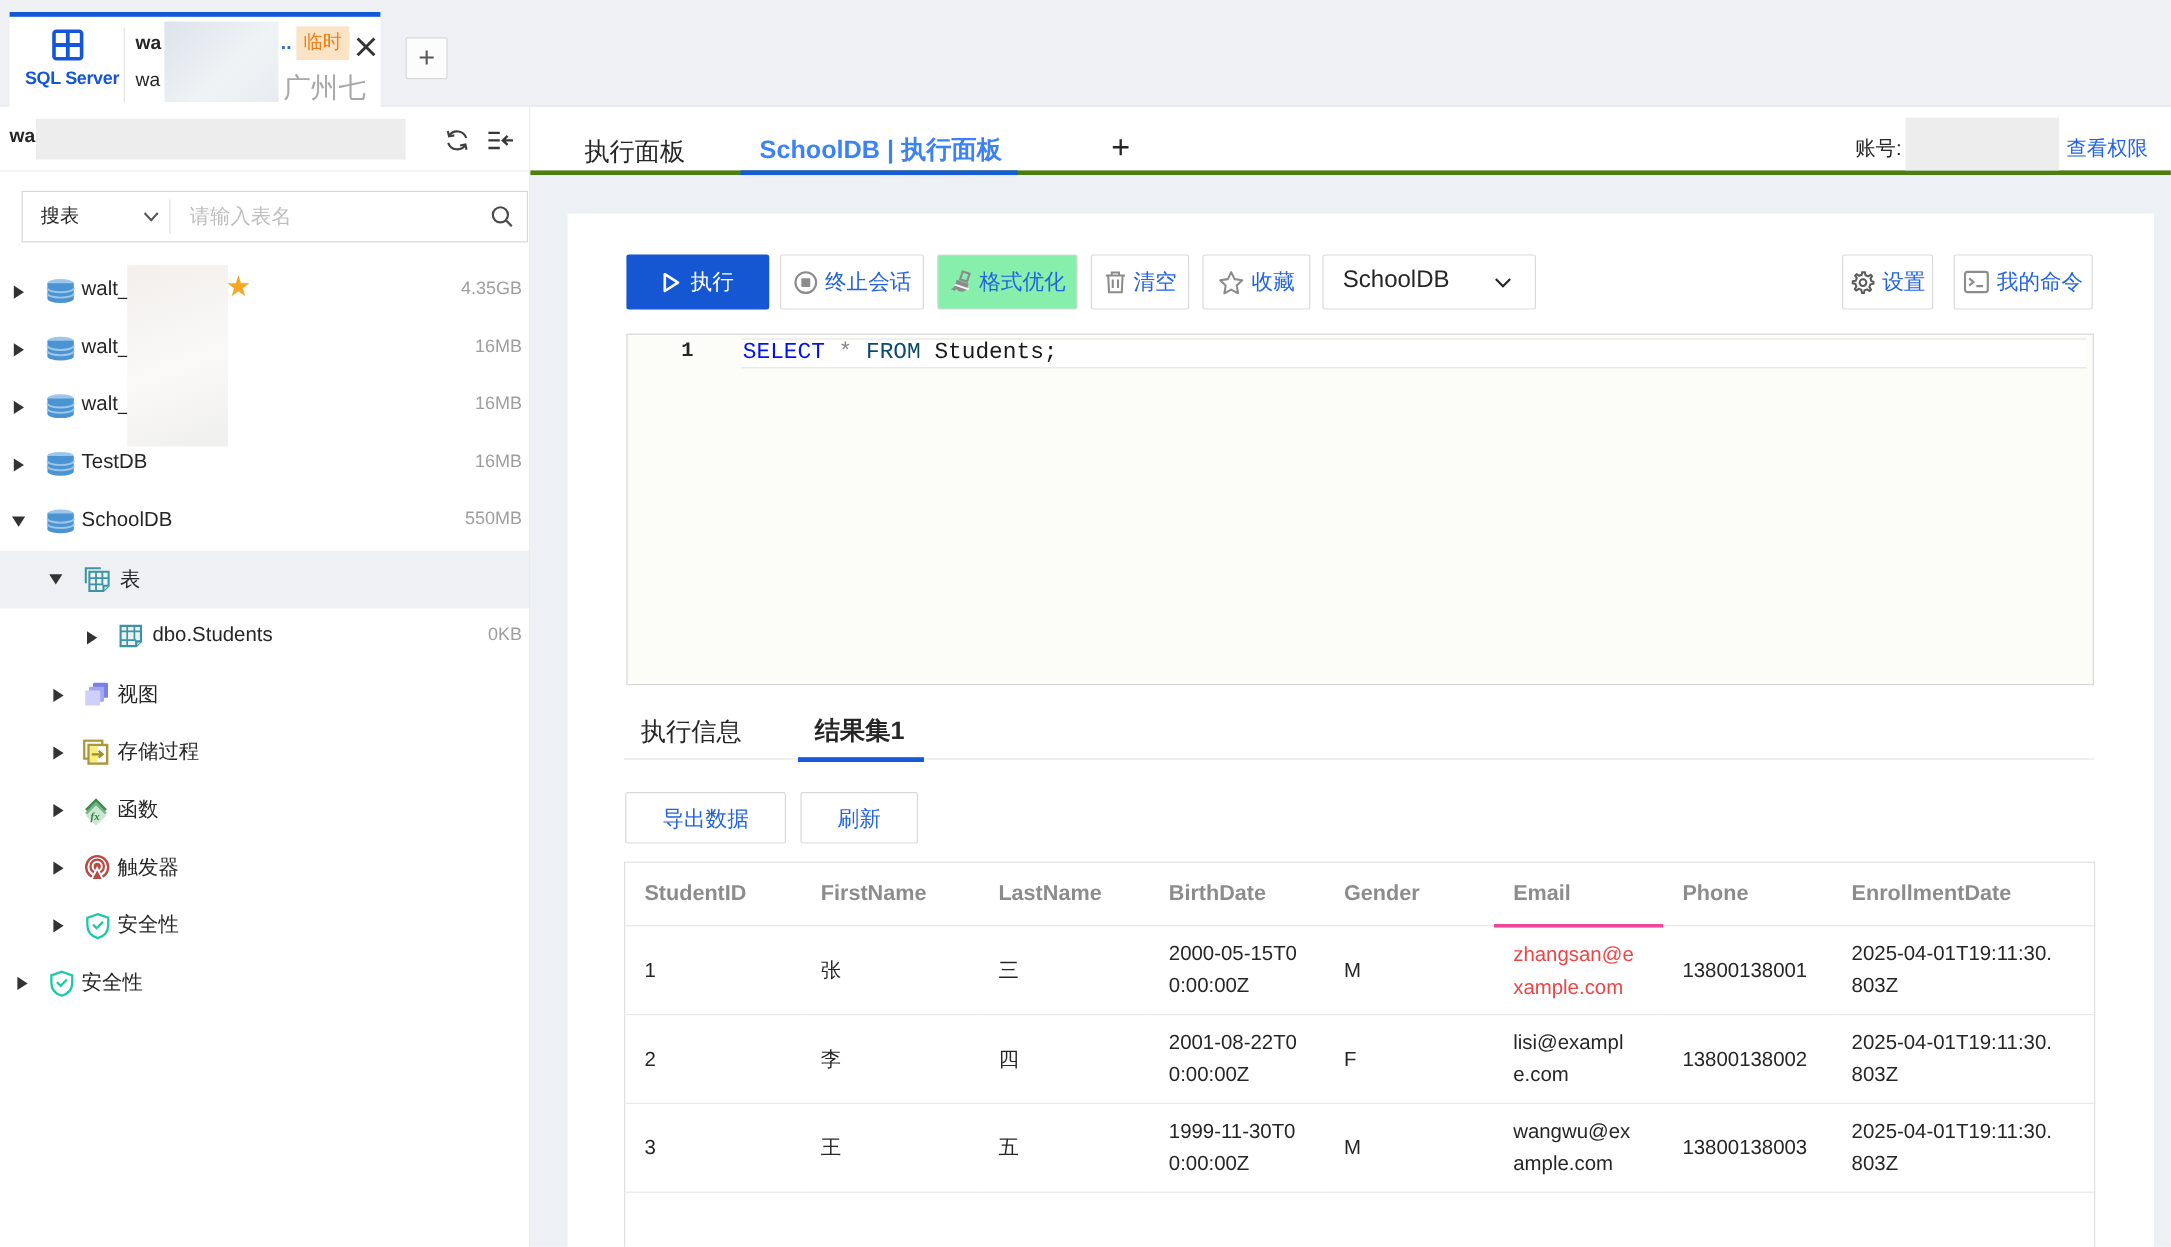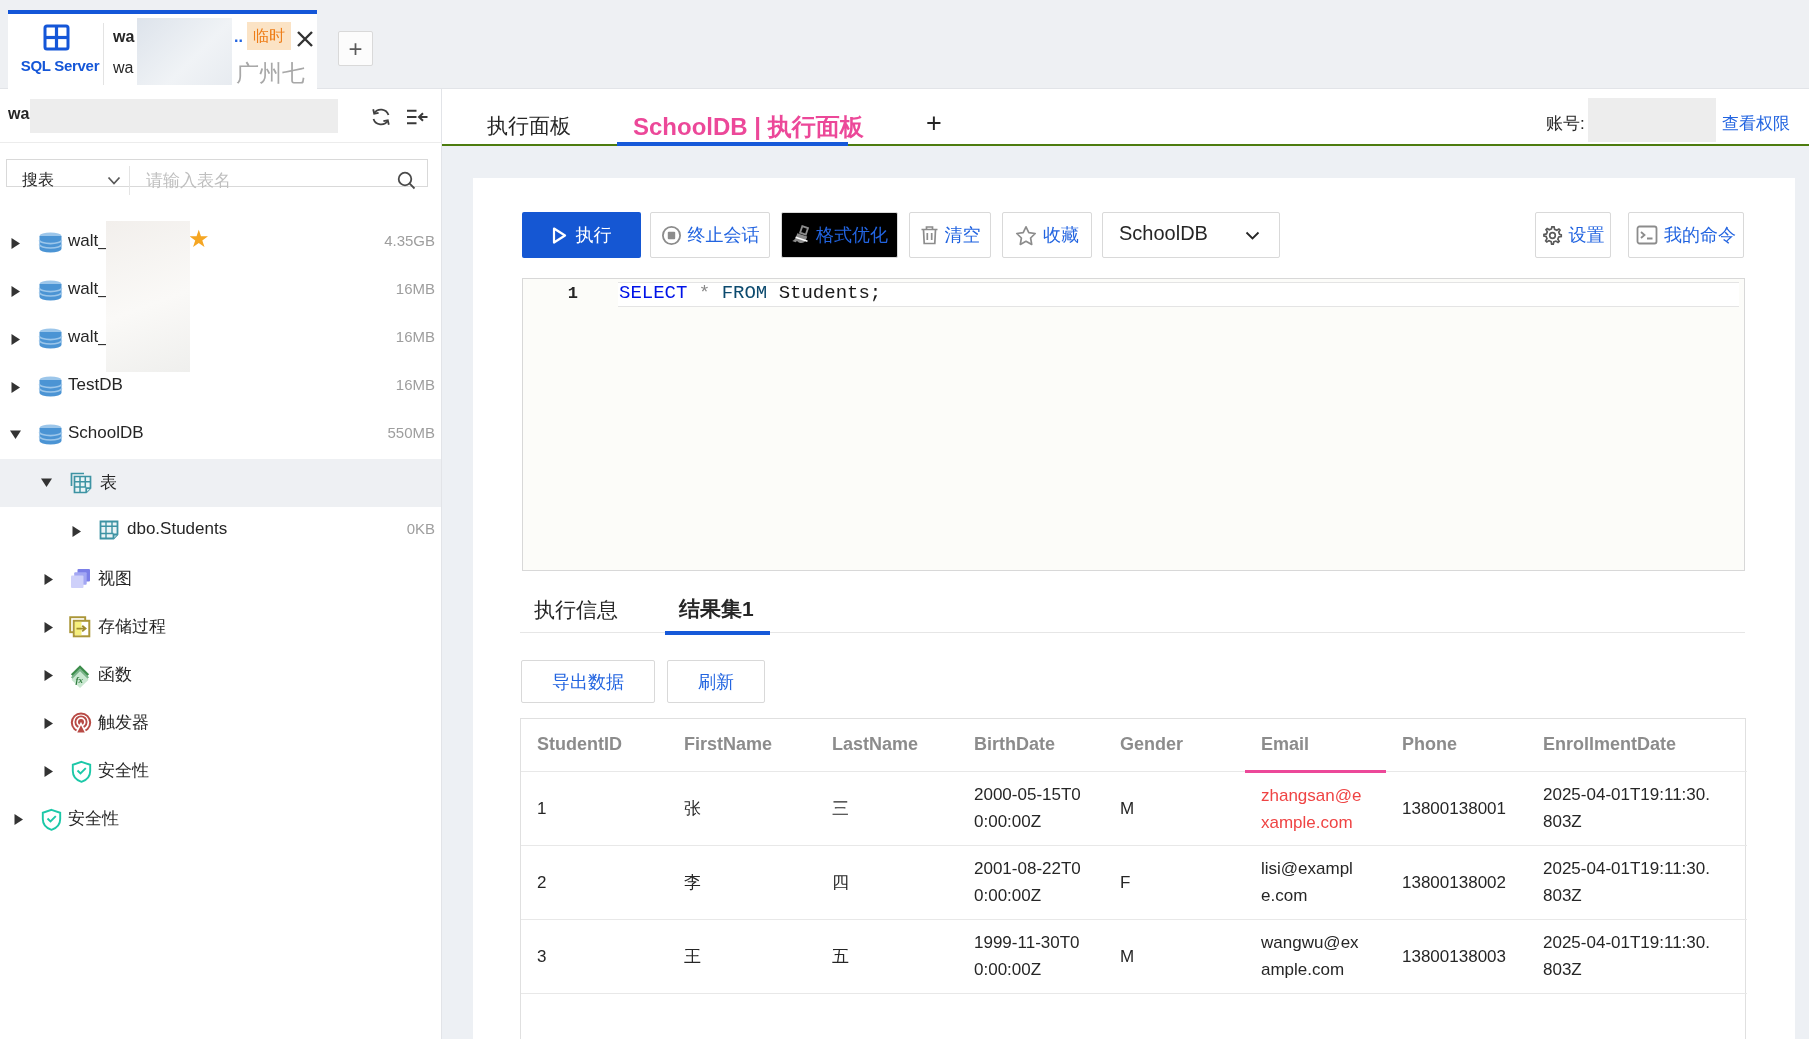--- a/index.html
+++ b/index.html
@@ -52,21 +52,21 @@
     <path d="M3.2 3.2 L4.2 7.6 L8.6 6.8" fill="none"></path>
     <path d="M18.8 18.8 L17.8 14.4 L13.4 15.2" fill="none"></path>
   </svg>
 
   <svg class="abs" style="left:406px;top:17px;" width="22" height="22" viewBox="0 0 22 22" stroke="#383838" stroke-width="2" fill="none">
     <path d="M1 4.7 H10.5 M1 11 H10.5 M1 17.3 H10.5"></path>
     <path d="M13.5 11 H21.5 M17 7.2 L13 11 L17 14.8"></path>
   </svg>
 </div>
 
-<div class="abs bd" style="left:6px;top:159px;width:422px;height:28px;background:#fff;">
+<div class="abs bd" style="left:18px;top:159px;width:422px;height:43px;background:#fff;">
   <div class="abs" style="left:15px;top:10px;font-size:16px;color:#262626;">搜表</div>
   <svg class="abs" style="left:100px;top:16px;" width="14" height="10" viewBox="0 0 14 10" fill="none" stroke="#595959" stroke-width="1.8">
       <path d="M1.5 1.5 L7 7.5 L12.5 1.5"></path>
     </svg>
   <div class="abs" style="left:122px;top:6px;width:1px;height:29px;background:#e4e4e4;"></div>
   <div class="abs" style="left:139px;top:9px;font-size:17px;color:#bfbfbf;">请输入表名</div>
   <svg class="abs" style="left:389px;top:10px;" width="21" height="21" viewBox="0 0 21 21" fill="none" stroke="#4a4a4a" stroke-width="1.8">
     <circle cx="9" cy="9" r="6.3"></circle>
       <path d="M13.7 13.7 L18.5 18.5"></path>
   </svg>
@@ -278,23 +278,23 @@
         <svg width="21" height="23" viewBox="0 0 21 23">
           <path d="M10.5 1.8 L19.2 4.8 V11 C19.2 16.5 15.6 20.2 10.5 21.8 C5.4 20.2 1.8 16.5 1.8 11 V4.8 Z" fill="none" stroke="#1cc8a8" stroke-width="1.9"></path>
           <path d="M6.5 10.5 L9.5 13.5 L14.8 8.2" fill="none" stroke="#1cc8a8" stroke-width="1.9"></path>
         </svg>
       </div>
       <div class="abs" style="left:68px;top:12px;font-size:17px;color:#262626;">安全性</div>
     </div>
     <div class="abs" style="left:106px;top:221px;width:84px;height:151px;background:linear-gradient(160deg,#f2efec,#faf9f7 55%,#efefed);"></div>
   </div>
 
-<div class="abs" style="left:442px;top:89px;width:1367px;height:57px;background:#fff;border-bottom:2px solid #4d7c0f;box-sizing:border-box;">
+<div class="abs" style="left:442px;top:89px;width:1367px;height:57px;background:#fff;border-bottom:4px solid #4d7c0f;box-sizing:border-box;">
   <div class="abs" style="left:45px;top:23px;font-size:21px;color:#262626;">执行面板</div>
-  <div class="abs" style="left:191px;top:22px;font-size:24px;font-weight:bold;color:#ec4899;">SchoolDB | 执行面板</div>
+  <div class="abs" style="left:191px;top:22px;font-size:21px;font-weight:bold;color:#3b82f6;">SchoolDB | 执行面板</div>
   <div class="abs" style="left:175px;top:53px;width:231px;height:4px;background:#1659d9;"></div>
   <div class="abs" style="left:484px;top:19px;font-size:27px;font-weight:300;color:#262626;">+</div>
   <div class="abs" style="left:1104px;top:23px;font-size:17px;color:#262626;">账号:</div>
   <div class="abs" style="left:1146px;top:9px;width:128px;height:44px;background:#ededed;"></div>
   <div class="abs" style="left:1280px;top:23px;font-size:17px;color:#2264e0;">查看权限</div>
 </div>
 
 <div class="abs" style="left:442px;top:146px;width:1367px;height:893px;background:#edf0f4;"></div>
 
 <div class="abs" style="left:473px;top:178px;width:1322px;height:861px;background:#fff;"></div>
@@ -303,21 +303,21 @@
   <svg width="15" height="17" viewBox="0 0 15 17" style="margin-right:9px;">
       <path d="M2 1.5 L13 8.5 L2 15.5 Z" fill="none" stroke="#fff" stroke-width="2.2" stroke-linejoin="round"></path>
     </svg>执行
 </div>
 <div class="abs btn bd blue" style="left:650px;top:212px;width:120px;height:46px;background:#fff;">
   <svg width="21" height="21" viewBox="0 0 21 21" style="margin-right:6px;">
       <circle cx="10.5" cy="10.5" r="8.6" fill="none" stroke="#8c8c8c" stroke-width="1.8"></circle>
       <rect x="6.8" y="6.8" width="7.4" height="7.4" rx="1" fill="#8c8c8c"></rect>
     </svg>终止会话
 </div>
-<div class="abs btn bd blue" style="left:781px;top:212px;width:117px;height:46px;background:#000000;">
+<div class="abs btn bd blue" style="left:781px;top:212px;width:117px;height:46px;background:#86efac;">
   <svg width="19" height="20" viewBox="0 0 19 20" fill="#8c8c8c" style="margin-right:6px;">
       <path d="M11.3 1.2 L17 3.1 L14.8 9.6 L9.1 7.7 Z" fill="none" stroke="#8c8c8c" stroke-width="1.8"></path>
       <path d="M6.3 8.2 L16.2 11.5 L15.3 14.3 C14.6 17 11.8 18.6 9 17.9 C6.1 17.2 4.4 14.4 5.2 11.5 Z"></path>
       <path d="M5.4 11.0 C4.6 13.8 3.2 15.2 1.2 16.0 L4.6 17.3 C6.0 16.2 6.6 14.8 7.0 13.2 Z"></path>
       <path d="M4.6 12.2 L16.5 16.2" stroke="#fff" stroke-width="1.5" fill="none"></path>
     </svg>格式优化
 </div>
 <div class="abs btn bd blue" style="left:909px;top:212px;width:82px;height:46px;background:#fff;">
   <svg width="19" height="20" viewBox="0 0 19 20" style="margin-right:6px;" fill="none" stroke="#8c8c8c" stroke-width="1.7">
       <path d="M1.5 4.5 H17.5 M6.5 4.5 V2 H12.5 V4.5 M3.5 4.5 L4.2 18.5 H14.8 L15.5 4.5"></path>

